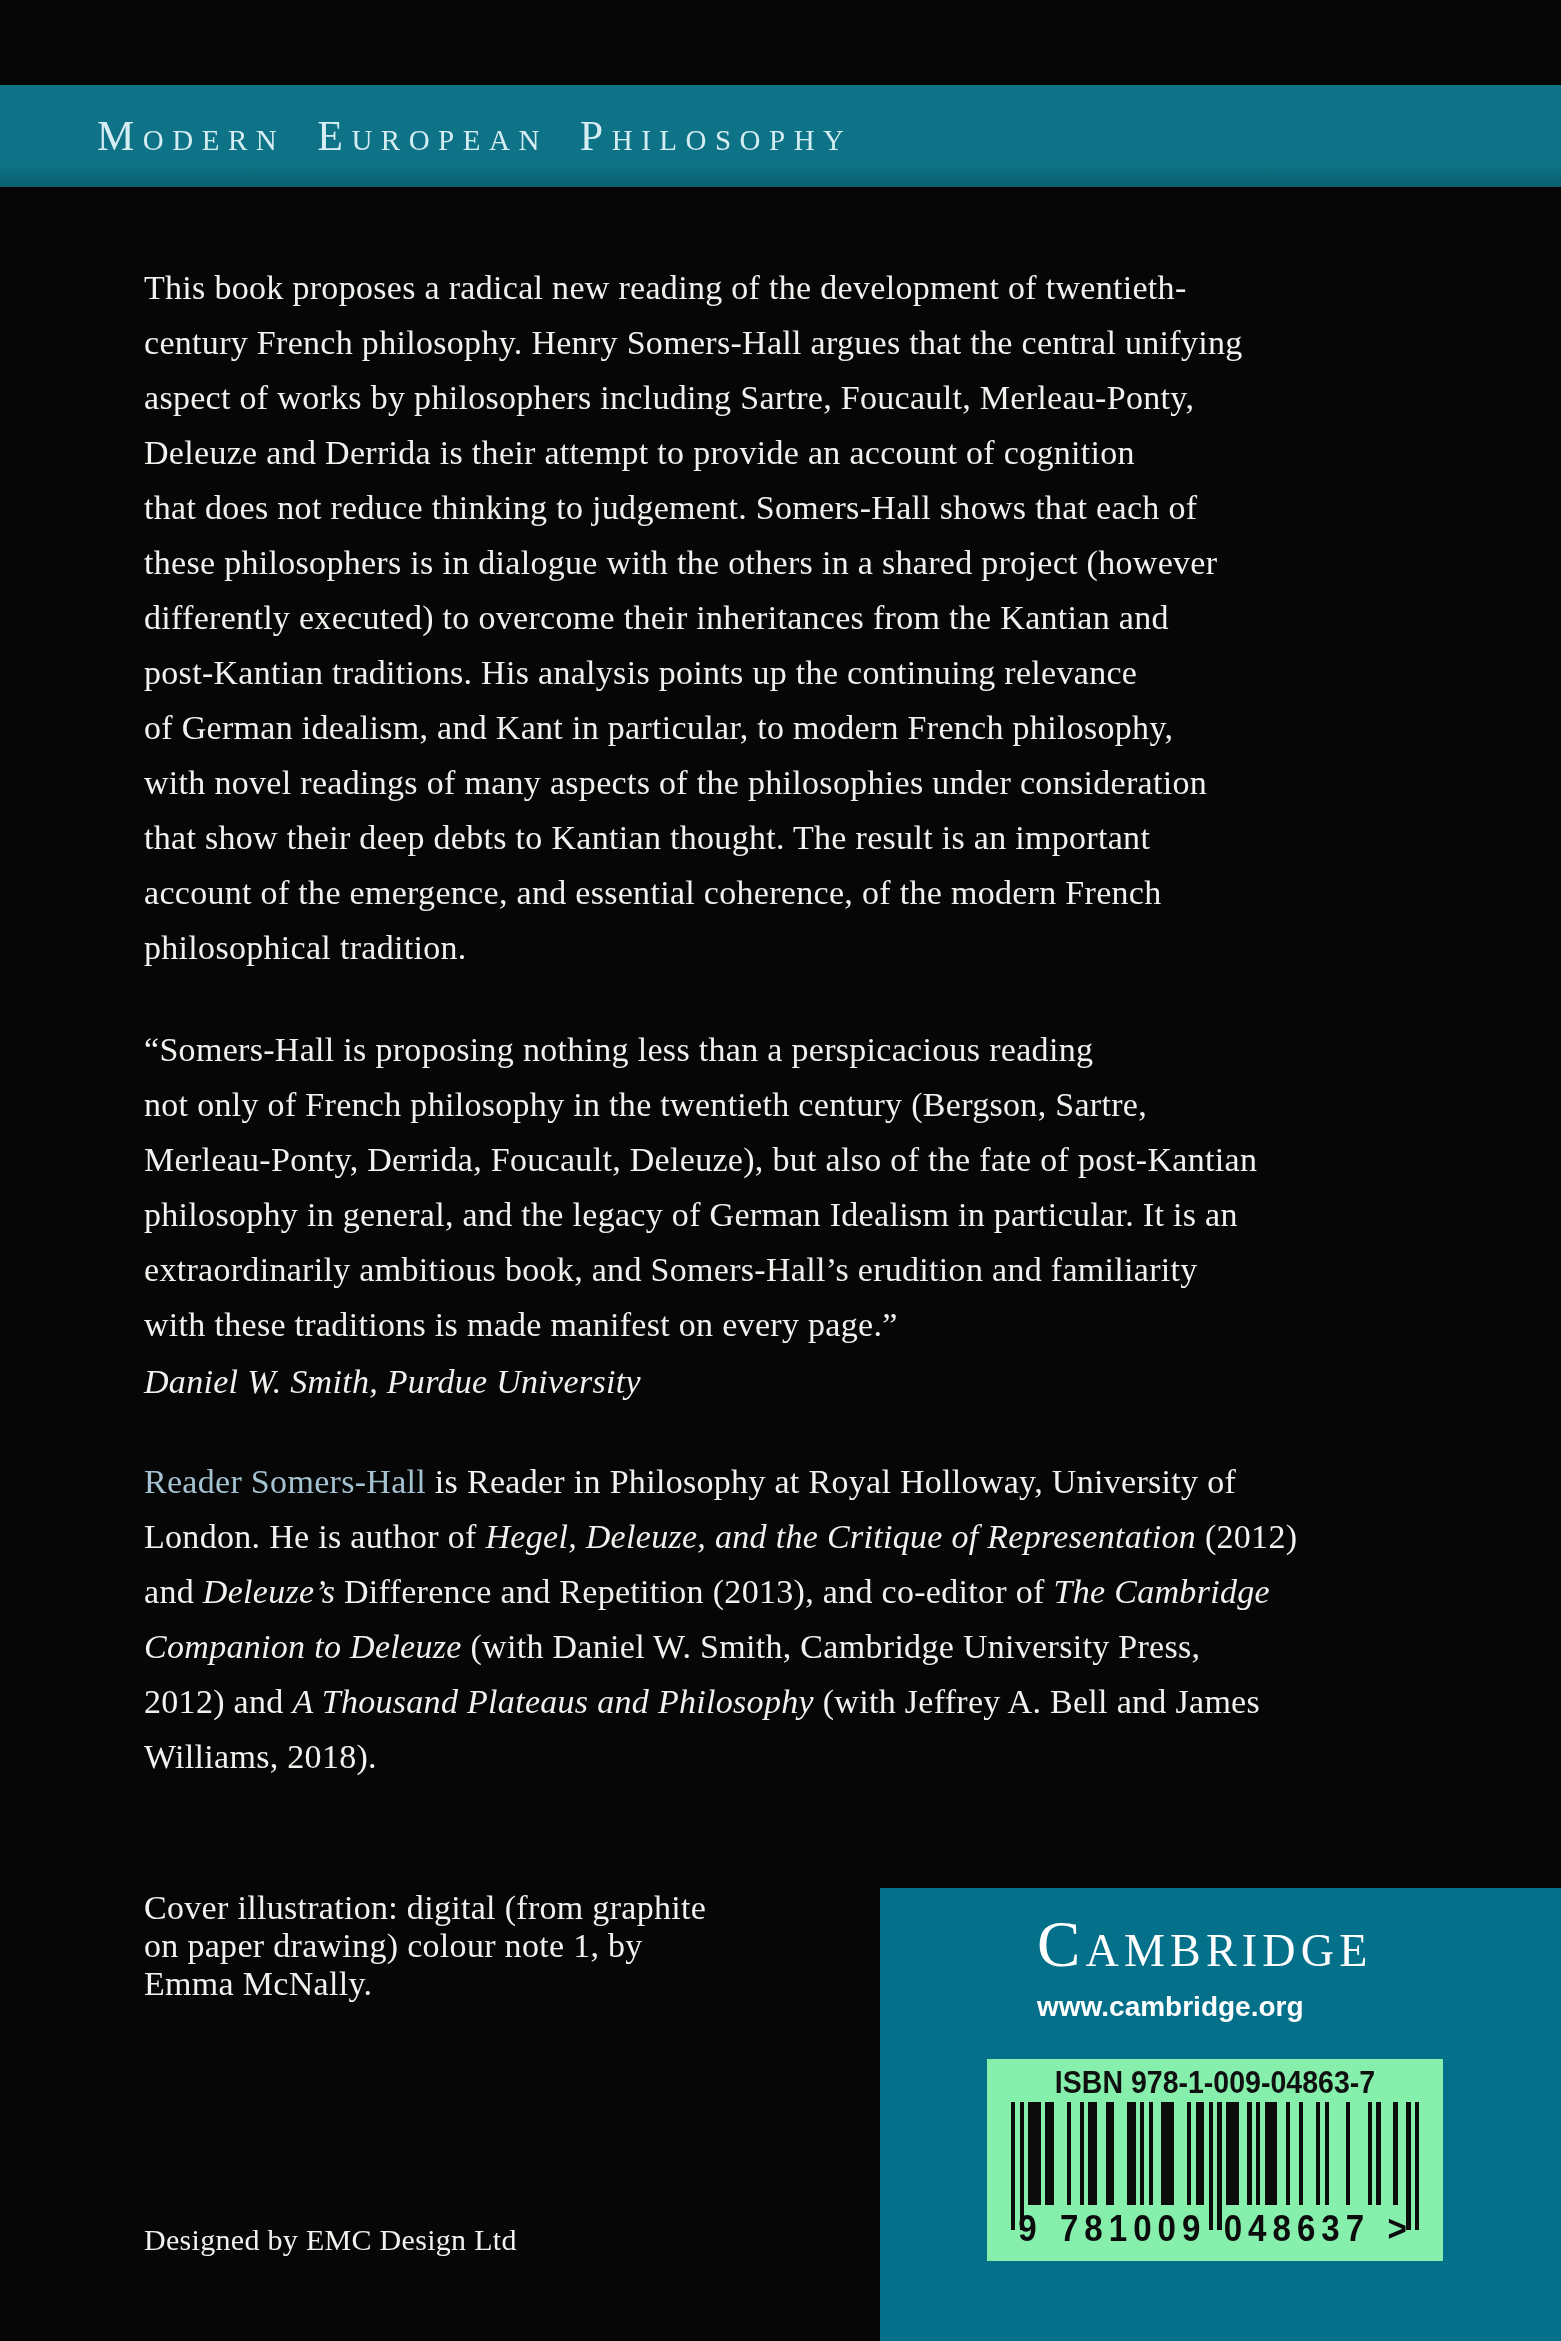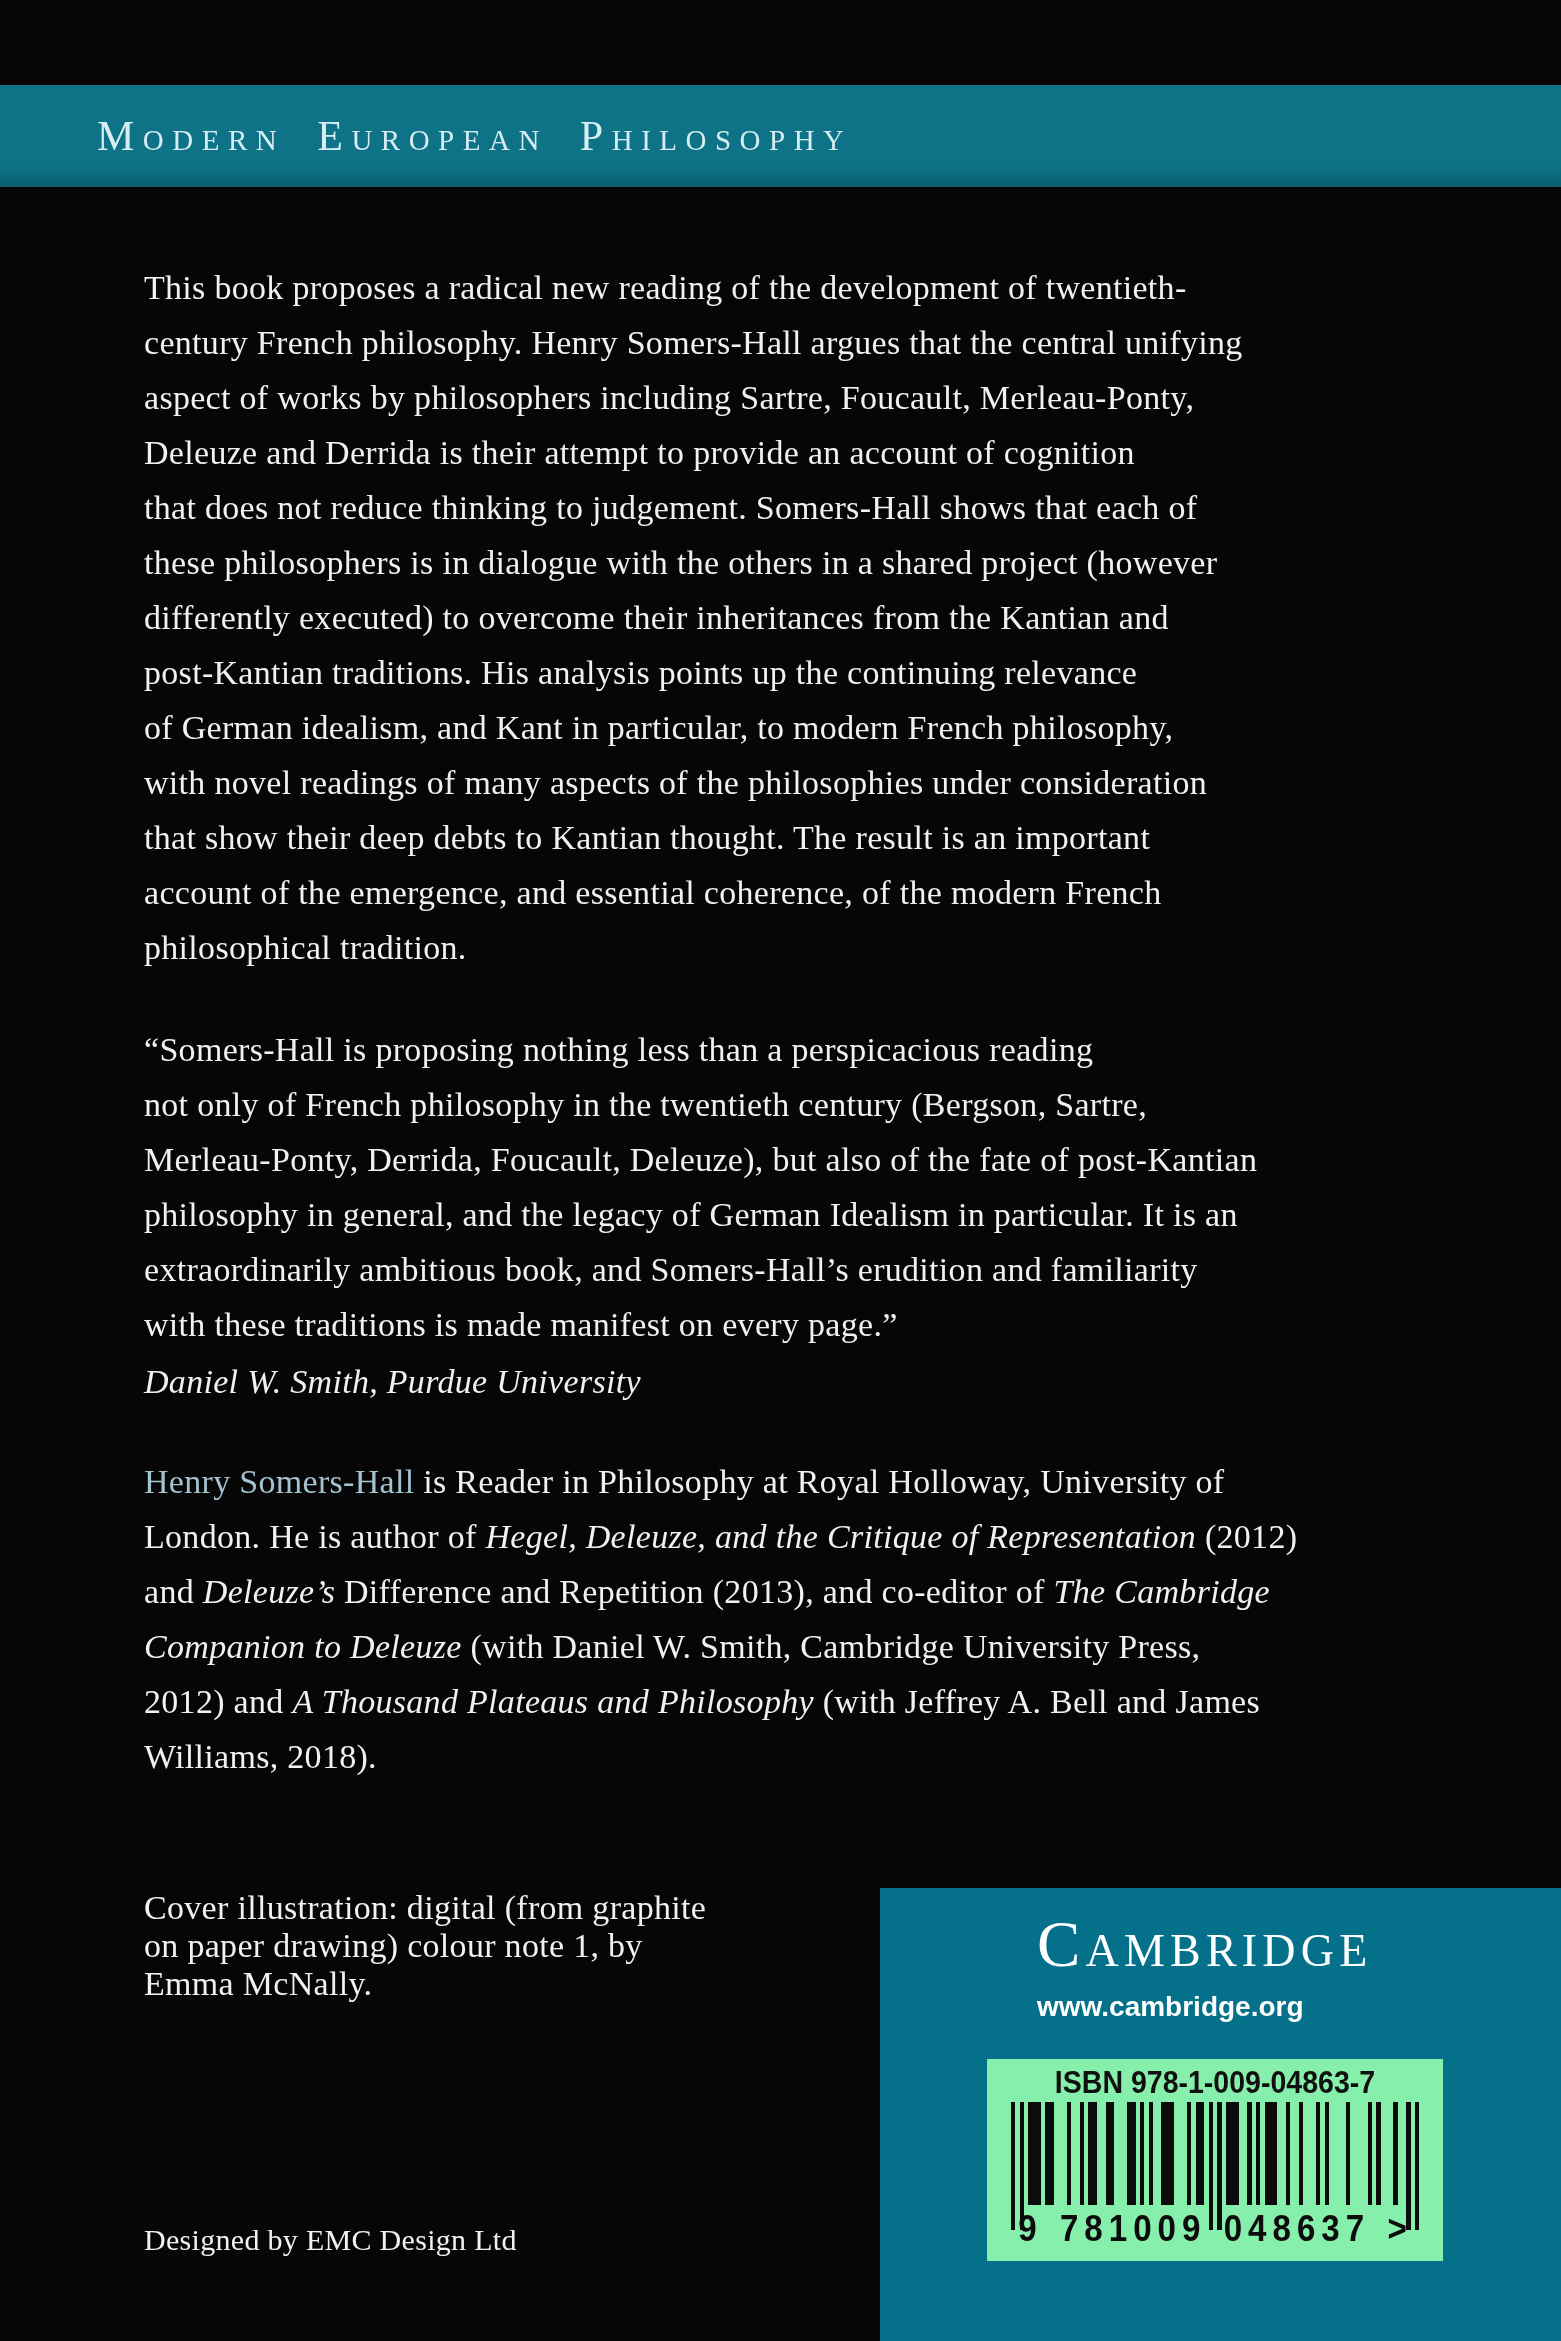--- a/index.html
+++ b/index.html
@@ -158,21 +158,21 @@
 philosophical tradition.</div>
 
 <div class="textblock quote">“Somers-Hall is proposing nothing less than a perspicacious reading
 not only of French philosophy in the twentieth century (Bergson, Sartre,
 Merleau-Ponty, Derrida, Foucault, Deleuze), but also of the fate of post-Kantian
 philosophy in general, and the legacy of German Idealism in particular. It is an
 extraordinarily ambitious book, and Somers-Hall’s erudition and familiarity
 with these traditions is made manifest on every page.”</div>
 <div class="textblock attribution">Daniel W. Smith, Purdue University</div>
 
-<div class="textblock bio"><span class="seg-name">Henry Somers-Hall</span><span> is Reader in Philosophy at Royal Holloway, University of
+<div class="textblock bio"><span class="seg-name">Reader Somers-Hall</span><span> is Reader in Philosophy at Royal Holloway, University of
 London. He is author of </span><span class="seg-i">Hegel, Deleuze, and the Critique of Representation</span><span> (2012)
 and </span><span class="seg-i">Deleuze’s</span><span> Difference and Repetition (2013), and co-editor of </span><span class="seg-i">The Cambridge
 Companion to Deleuze</span><span> (with Daniel W. Smith, Cambridge University Press,
 2012) and </span><span class="seg-i">A Thousand Plateaus and Philosophy</span><span> (with Jeffrey A. Bell and James
 Williams, 2018).</span></div>
 
 <div class="textblock credit">Cover illustration: digital (from graphite
 on paper drawing) colour note 1, by
 Emma McNally.</div>
 

